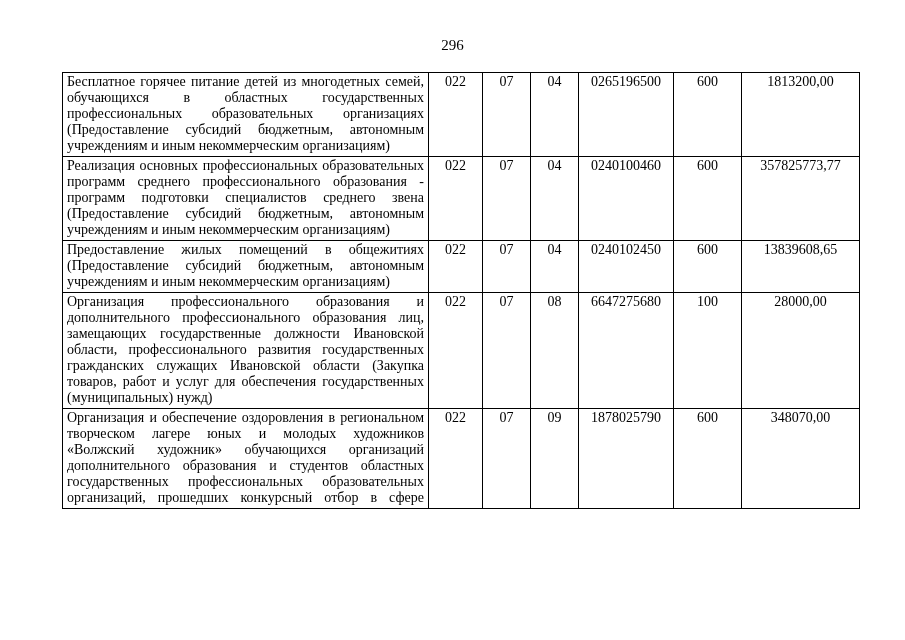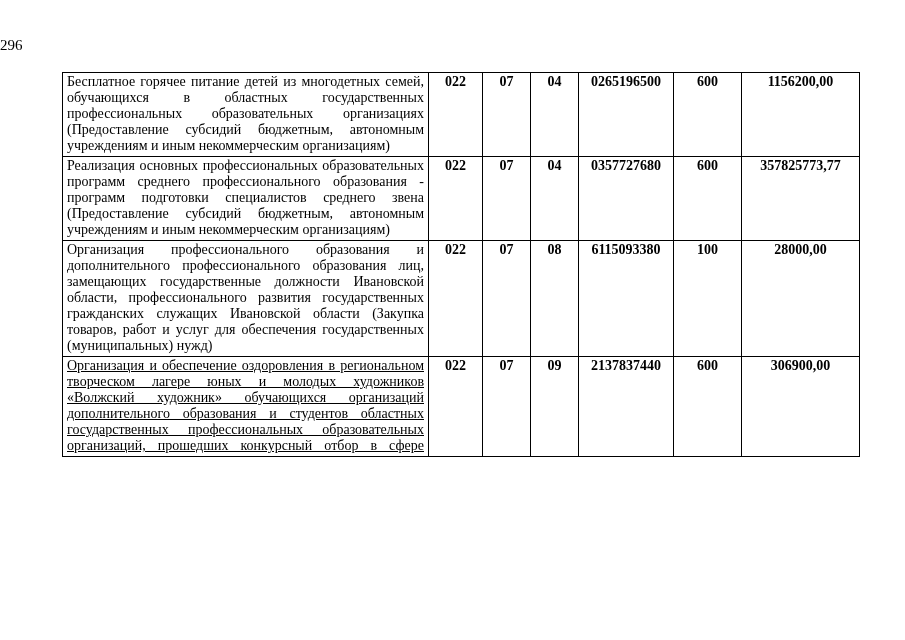--- a/index.html
+++ b/index.html
@@ -14,20 +14,21 @@
     width: 905px;
     height: 640px;
     background: #ffffff;
     overflow: hidden;
   }
   .page-number {
     position: absolute;
     top: 36px;
     left: 0;
     width: 905px;
+    text-align: center;
     font-size: 15px;
     line-height: 18px;
   }
   table.budget {
     position: absolute;
     left: 62px;
     top: 72px;
     width: 797px;
     border-collapse: collapse;
     table-layout: fixed;
@@ -40,26 +41,24 @@
     line-height: 16px;
     padding: 1px 4px 2px 4px;
     overflow: hidden;
   }
   td.cell-name {
     text-align: justify;
   }
   td.cell-name.continued {
     text-align: justify;
     text-align-last: justify;
-    text-decoration: underline;
   }
   td.cell-num {
     text-align: center;
     padding: 1px 2px 2px 2px;
-    font-weight: bold;
   }
   col.c-name   { width: 366px; }
   col.c-grbs   { width: 54px; }
   col.c-sec    { width: 48px; }
   col.c-subsec { width: 48px; }
   col.c-csr    { width: 95px; }
   col.c-vr     { width: 68px; }
   col.c-amount { width: 118px; }
 </style>
 </head>
@@ -80,45 +79,54 @@
       <col class="c-amount">
     </colgroup>
     <tbody>
       <tr>
         <td class="cell-name">Бесплатное горячее питание детей из многодетных семей, обучающихся в областных государственных профессиональных образовательных организациях (Предоставление субсидий бюджетным, автономным учреждениям и иным некоммерческим организациям)</td>
         <td class="cell-num">022</td>
         <td class="cell-num">07</td>
         <td class="cell-num">04</td>
         <td class="cell-num">0265196500</td>
         <td class="cell-num">600</td>
-        <td class="cell-num">1156200,00</td>
+        <td class="cell-num">1813200,00</td>
       </tr>
       <tr>
         <td class="cell-name">Реализация основных профессиональных образовательных программ среднего профессионального образования - программ подготовки специалистов среднего звена (Предоставление субсидий бюджетным, автономным учреждениям и иным некоммерческим организациям)</td>
         <td class="cell-num">022</td>
         <td class="cell-num">07</td>
         <td class="cell-num">04</td>
-        <td class="cell-num">0357727680</td>
+        <td class="cell-num">0240100460</td>
         <td class="cell-num">600</td>
         <td class="cell-num">357825773,77</td>
+      </tr>
+      <tr>
+        <td class="cell-name">Предоставление жилых помещений в общежитиях (Предоставление субсидий бюджетным, автономным учреждениям и иным некоммерческим организациям)</td>
+        <td class="cell-num">022</td>
+        <td class="cell-num">07</td>
+        <td class="cell-num">04</td>
+        <td class="cell-num">0240102450</td>
+        <td class="cell-num">600</td>
+        <td class="cell-num">13839608,65</td>
       </tr>
       <tr>
         <td class="cell-name">Организация профессионального образования и дополнительного профессионального образования лиц, замещающих государственные должности Ивановской области, профессионального развития государственных гражданских служащих Ивановской области (Закупка товаров, работ и услуг для обеспечения государственных (муниципальных) нужд)</td>
         <td class="cell-num">022</td>
         <td class="cell-num">07</td>
         <td class="cell-num">08</td>
-        <td class="cell-num">6115093380</td>
+        <td class="cell-num">6647275680</td>
         <td class="cell-num">100</td>
         <td class="cell-num">28000,00</td>
       </tr>
       <tr>
         <td class="cell-name continued">Организация и обеспечение оздоровления в региональном творческом лагере юных и молодых художников «Волжский художник» обучающихся организаций дополнительного образования и студентов областных государственных профессиональных образовательных организаций, прошедших конкурсный отбор в сфере</td>
         <td class="cell-num">022</td>
         <td class="cell-num">07</td>
         <td class="cell-num">09</td>
-        <td class="cell-num">2137837440</td>
+        <td class="cell-num">1878025790</td>
         <td class="cell-num">600</td>
-        <td class="cell-num">306900,00</td>
+        <td class="cell-num">348070,00</td>
       </tr>
     </tbody>
   </table>
 
 </div>
 
 </body></html>

